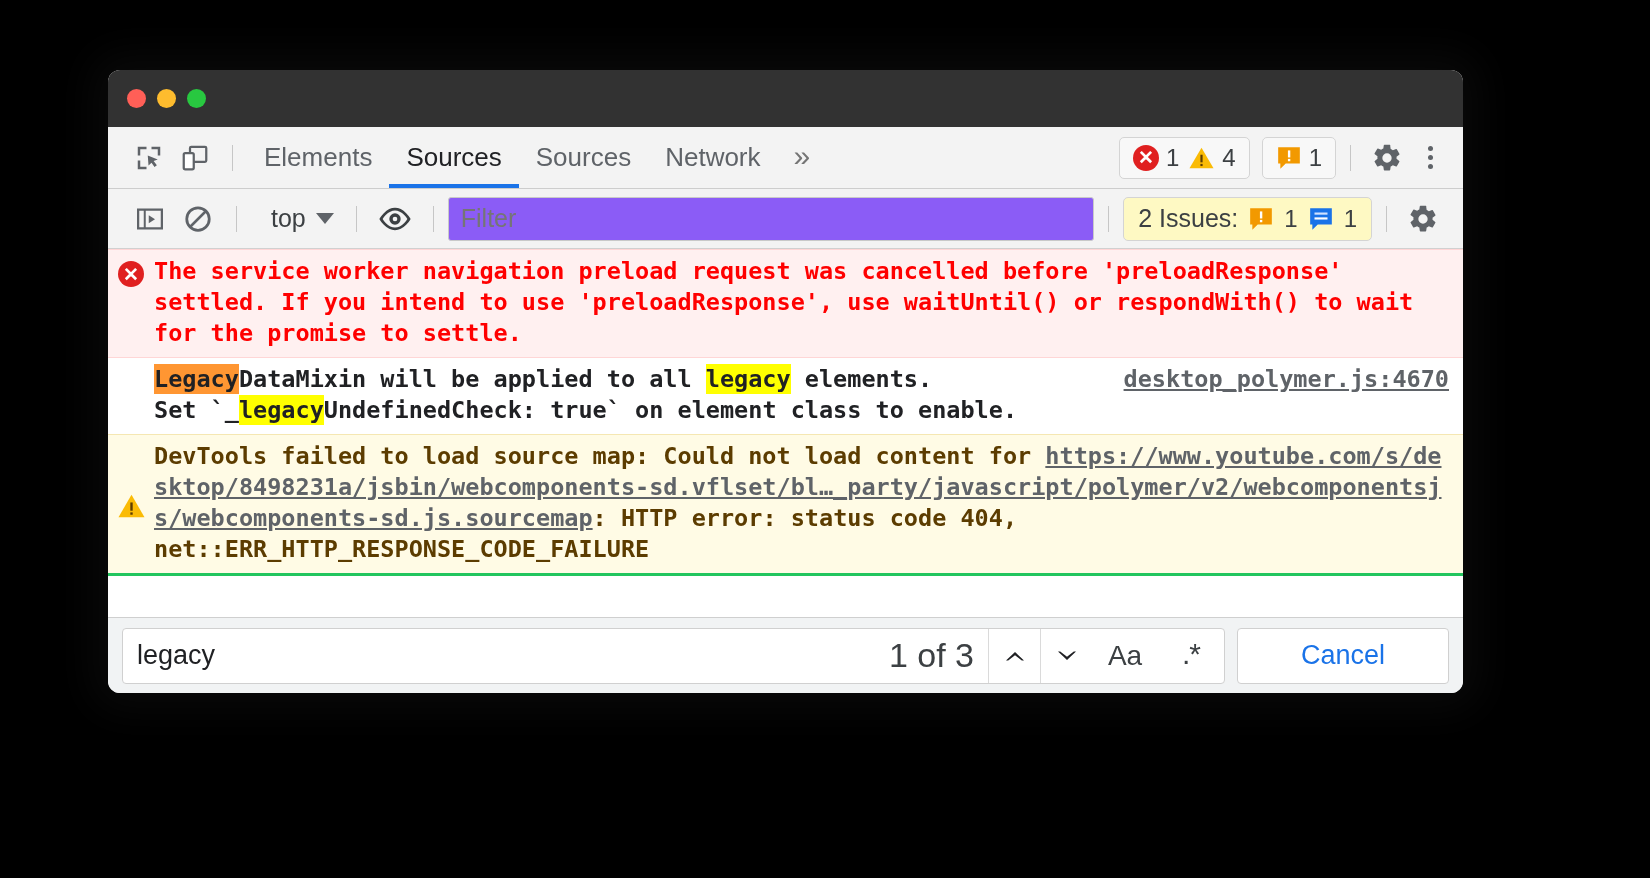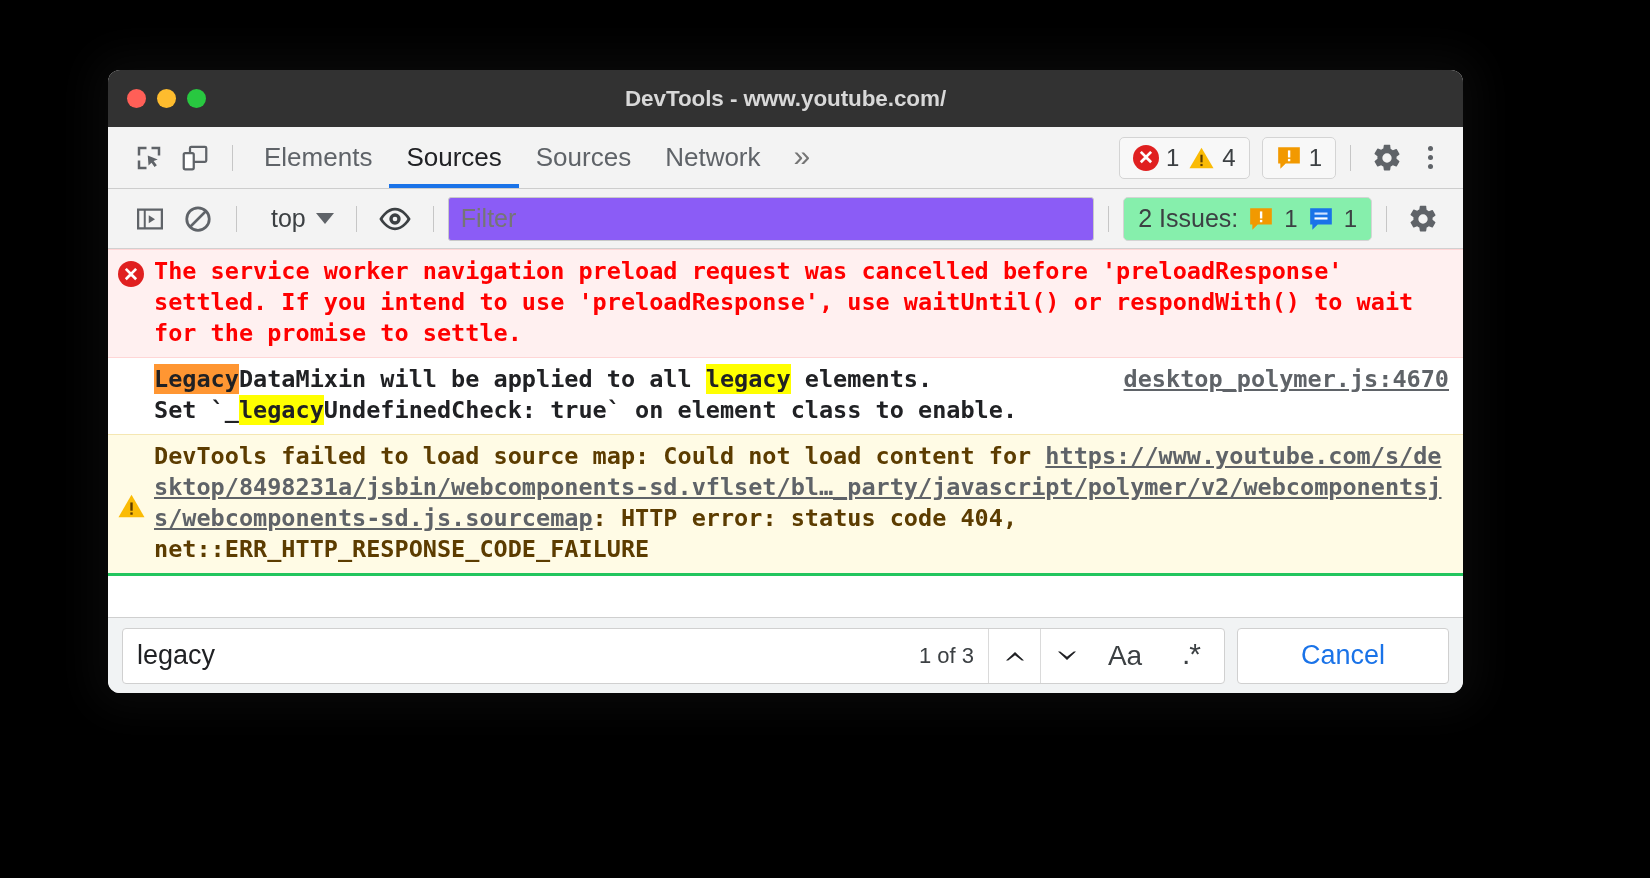--- a/index.html
+++ b/index.html
@@ -184,21 +184,21 @@
     padding: 0 16px;
     white-space: nowrap;
   }
   .issues-group {
     display: flex; align-items: center;
     border: 1px solid #d4d4d4;
     border-radius: 5px;
     height: 44px;
     padding: 0 14px;
     gap: 10px;
-    background: #86efac;
+    background: #fef9c3;
     white-space: nowrap;
   }
   .issues-label { font-size: 25px; color: #3c4043; }
 
   
   #messages {
     flex: 1 1 auto;
     overflow: hidden;
     background: #ffffff;
   }
@@ -294,21 +294,21 @@
     flex: 1 1 auto;
     border: none; outline: none;
     font-size: 27px;
     color: #202124;
     padding: 0 14px;
     font-family: "Liberation Sans", sans-serif;
     background: transparent;
   }
   .match-count {
     display: flex; align-items: center;
-    font-size: 22px; color: #3c4043;
+    font-size: 34px; color: #3c4043;
     padding: 0 14px;
     white-space: nowrap;
   }
   .nav-btn {
     width: 52px;
     display: flex; align-items: center; justify-content: center;
     border-left: 1px solid #dadada;
     color: #202124;
     font-size: 22px;
   }
@@ -340,21 +340,20 @@
 <div id="stage">
 
   <div id="window">
 
     <div id="titlebar">
       <div class="traffic">
         <span class="dot red"></span>
         <span class="dot yellow"></span>
         <span class="dot green"></span>
       </div>
-      <div id="window-title">DevTools - www.youtube.com/</div>
     </div>
 
     <div id="tabstrip">
 
       <div class="tb-icon-btn">
         <span>
           <svg width="30" height="30" viewBox="0 0 24 24">
             <path d="M3 3h7v2H5v5H3V3zm11 0h7v7h-2V5h-5V3zM3 14h2v5h5v2H3v-7z" fill="#5f6368"></path>
             <path d="M11 10l8 3.2-3.3 1.2 2.6 3.4-1.9 1.4-2.4-3.5L11.6 18 11 10z" fill="#5f6368"></path>
           </svg>

